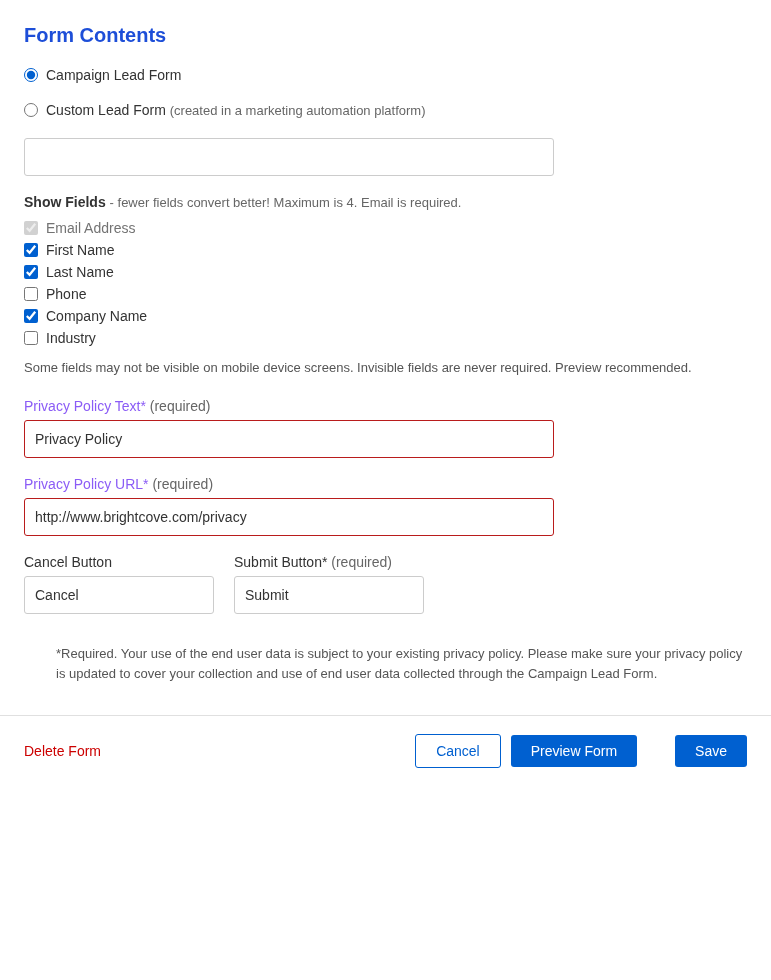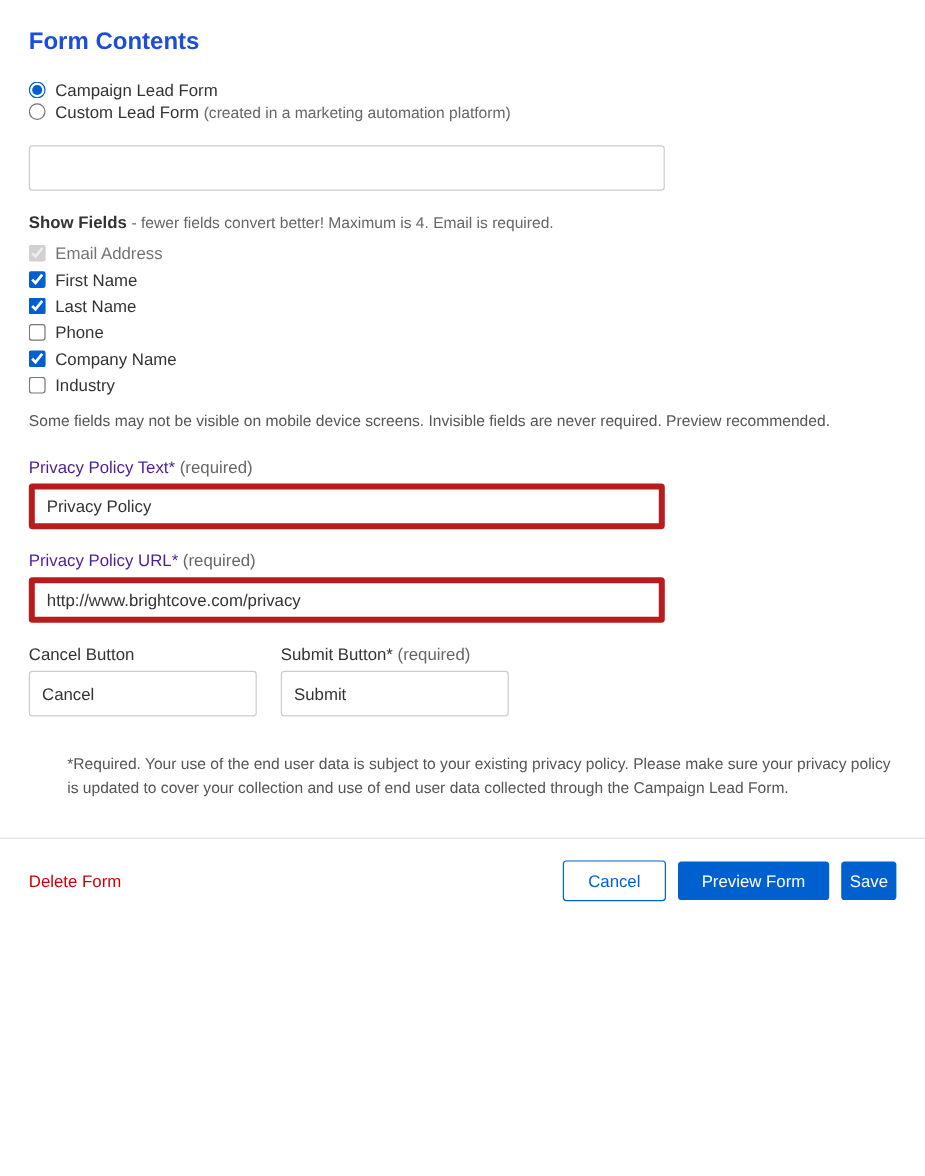--- a/index.html
+++ b/index.html
@@ -30,21 +30,21 @@
       color: #1d4ed8;
     }
 
     .form-section {
       margin-bottom: 18px;
     }
 
     .radio-group {
       display: flex;
       flex-direction: column;
-      gap: 2px;
+      gap: 19px;
       margin-bottom: 20px;
     }
 
     .radio-item {
       display: flex;
       align-items: center;
       gap: 8px;
       cursor: pointer;
     }
 
@@ -133,31 +133,31 @@
       margin-bottom: 20px;
     }
 
     .required-label {
       font-size: 14px;
       color: #333;
       margin-bottom: 6px;
     }
 
     .required-label .req-marker {
-      color: #4c1d95;
+      color: #8b5cf6;
     }
 
     .required-label .req-hint {
       color: #666;
     }
 
     .privacy-text-input {
       width: 530px;
       height: 38px;
-      border: 5px solid #b91c1c;
+      border: 1px solid #b91c1c;
       border-radius: 3px;
       padding: 0 10px;
       font-size: 14px;
       color: #333;
       outline: none;
     }
 
     .two-col {
       display: flex;
       gap: 20px;
@@ -239,23 +239,24 @@
       padding: 8px 20px;
       border-radius: 3px;
       cursor: pointer;
     }
 
     .save-btn {
       background: #0060d0;
       border: none;
       color: #fff;
       font-size: 14px;
-      padding: 8px 7px;
-      border-radius: 3px;
-      cursor: pointer;
+      padding: 8px 20px;
+      border-radius: 3px;
+      cursor: pointer;
+      margin-left: 28px;
     }
   </style>
 </head>
 <body>
 
 <div class="page-container">
 
   <h1 class="form-title">Form Contents</h1>
 
   <div class="radio-group">

